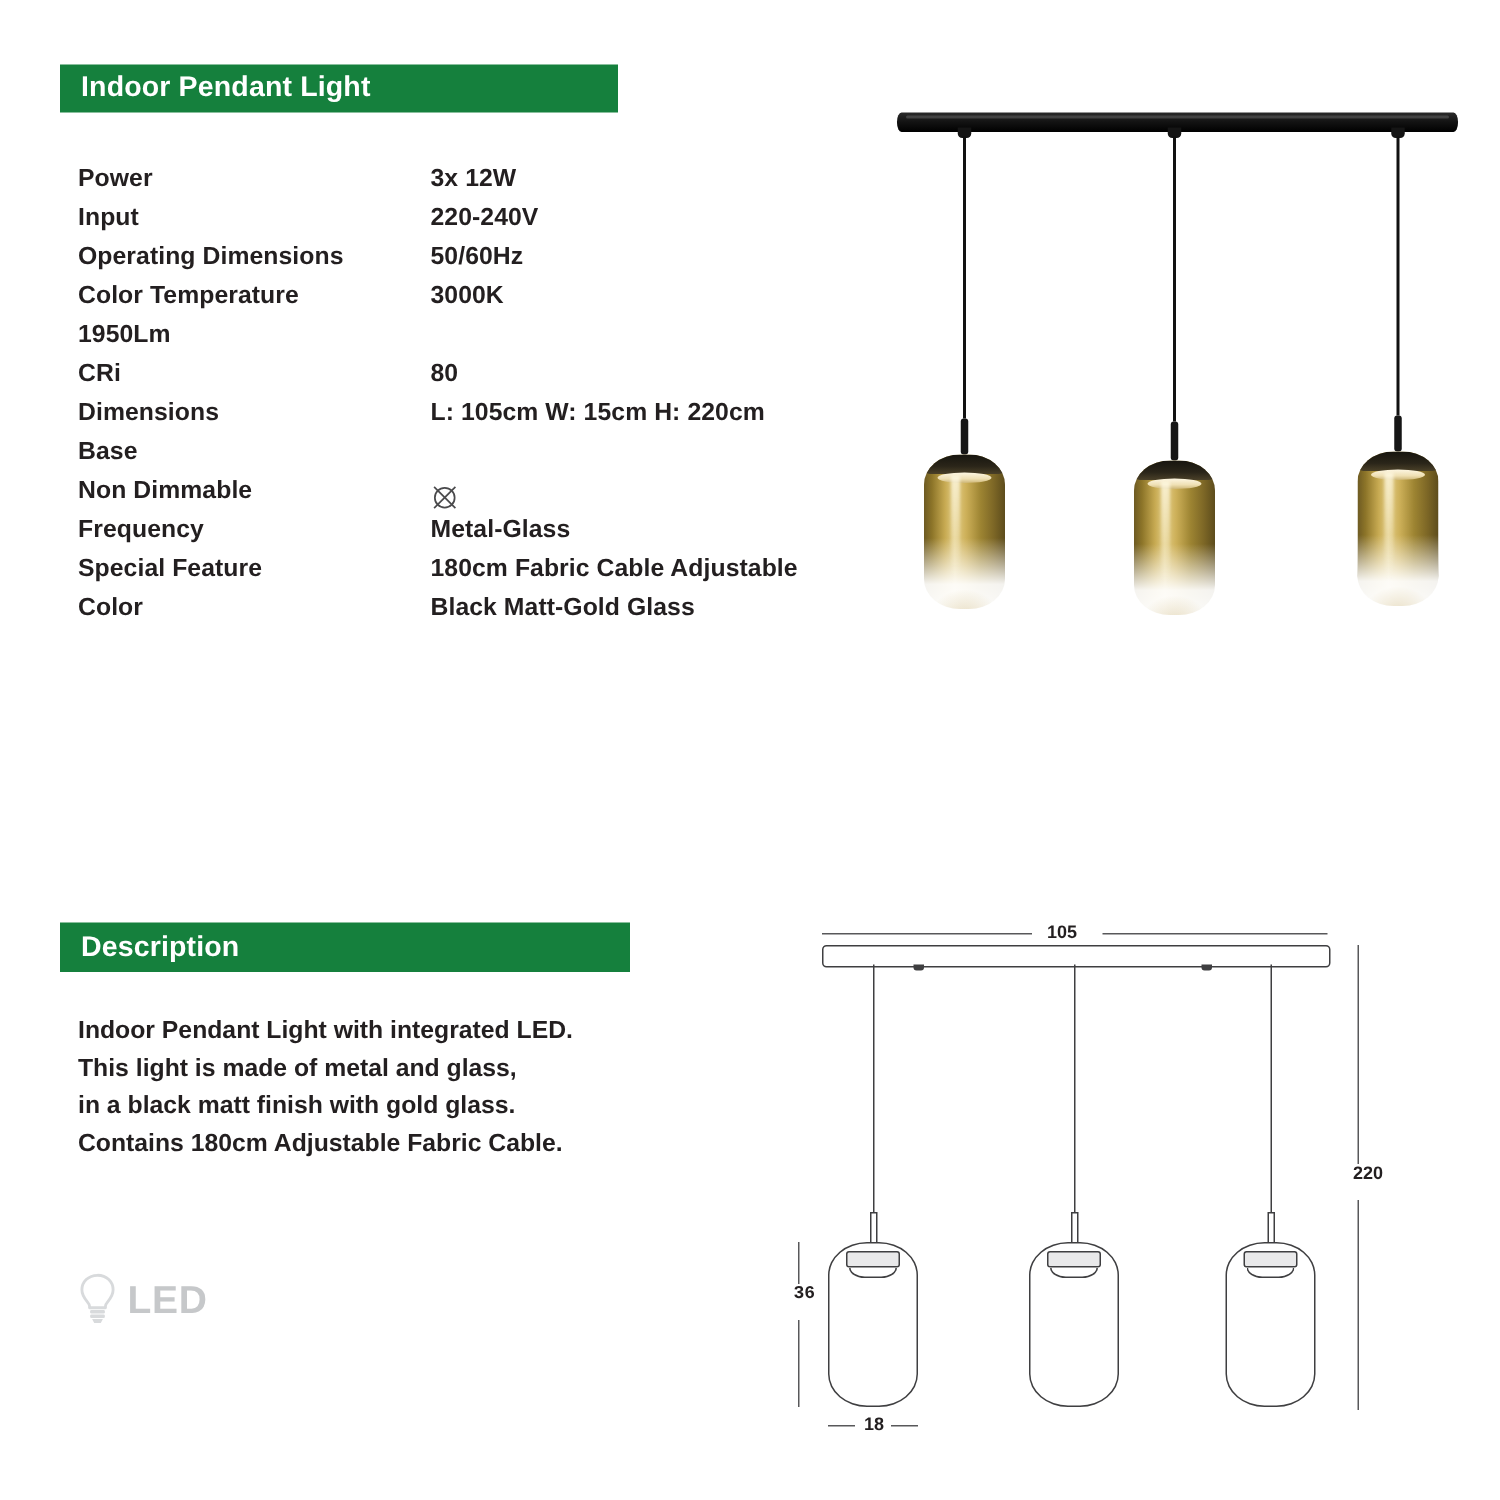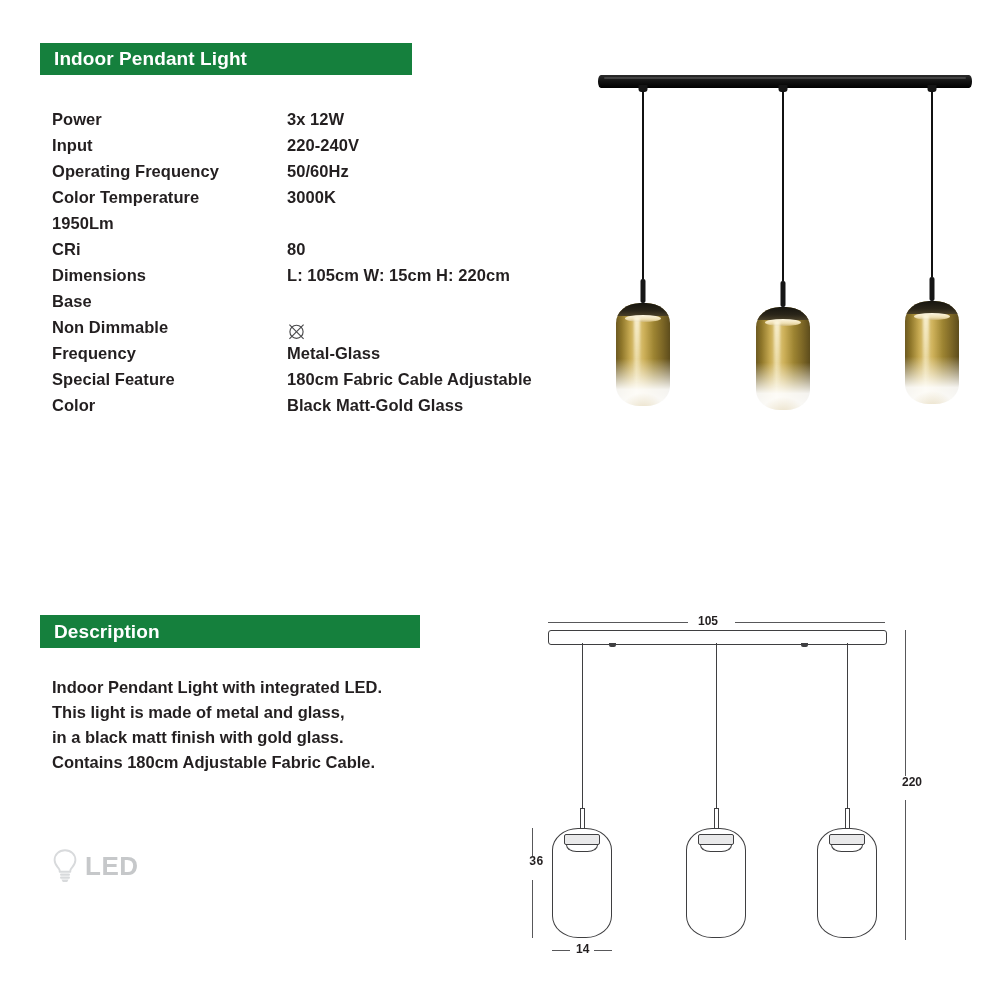--- a/index.html
+++ b/index.html
@@ -296,21 +296,21 @@
     <span class="spec-label">Power</span>
     <span class="spec-value">3x 12W</span>
   </div>
 
   <div class="spec-row">
     <span class="spec-label">Input</span>
     <span class="spec-value">220-240V</span>
   </div>
 
   <div class="spec-row">
-    <span class="spec-label">Operating Frequency</span>
+    <span class="spec-label">Operating Dimensions</span>
     <span class="spec-value">50/60Hz</span>
   </div>
 
   <div class="spec-row">
     <span class="spec-label">Color Temperature</span>
     <span class="spec-value">3000K</span>
   </div>
 
   <div class="spec-row">
     <span class="spec-value">1950Lm</span>
@@ -456,15 +456,15 @@
   <div class="td-line td-v" style="left:385px; top:30px; height:148px;"></div>
   <div class="td-line td-v" style="left:385px; top:200px; height:140px;"></div>
   <span class="td-label" style="left:378px; top:176px;">220</span>
 
   <div class="td-line td-v" style="left:12px; top:228px; height:30px;"></div>
   <div class="td-line td-v" style="left:12px; top:280px; height:58px;"></div>
   <span class="td-label" style="left:5px; top:256px;font-family:Liberation Mono, monospace;">36</span>
 
   <div class="td-line td-h" style="left:32px; top:350px; width:18px;"></div>
   <div class="td-line td-h" style="left:74px; top:350px; width:18px;"></div>
-  <span class="td-label" style="left:52px; top:343px;">14</span>
+  <span class="td-label" style="left:52px; top:343px;">18</span>
 
 </div>
 
 </body></html>

